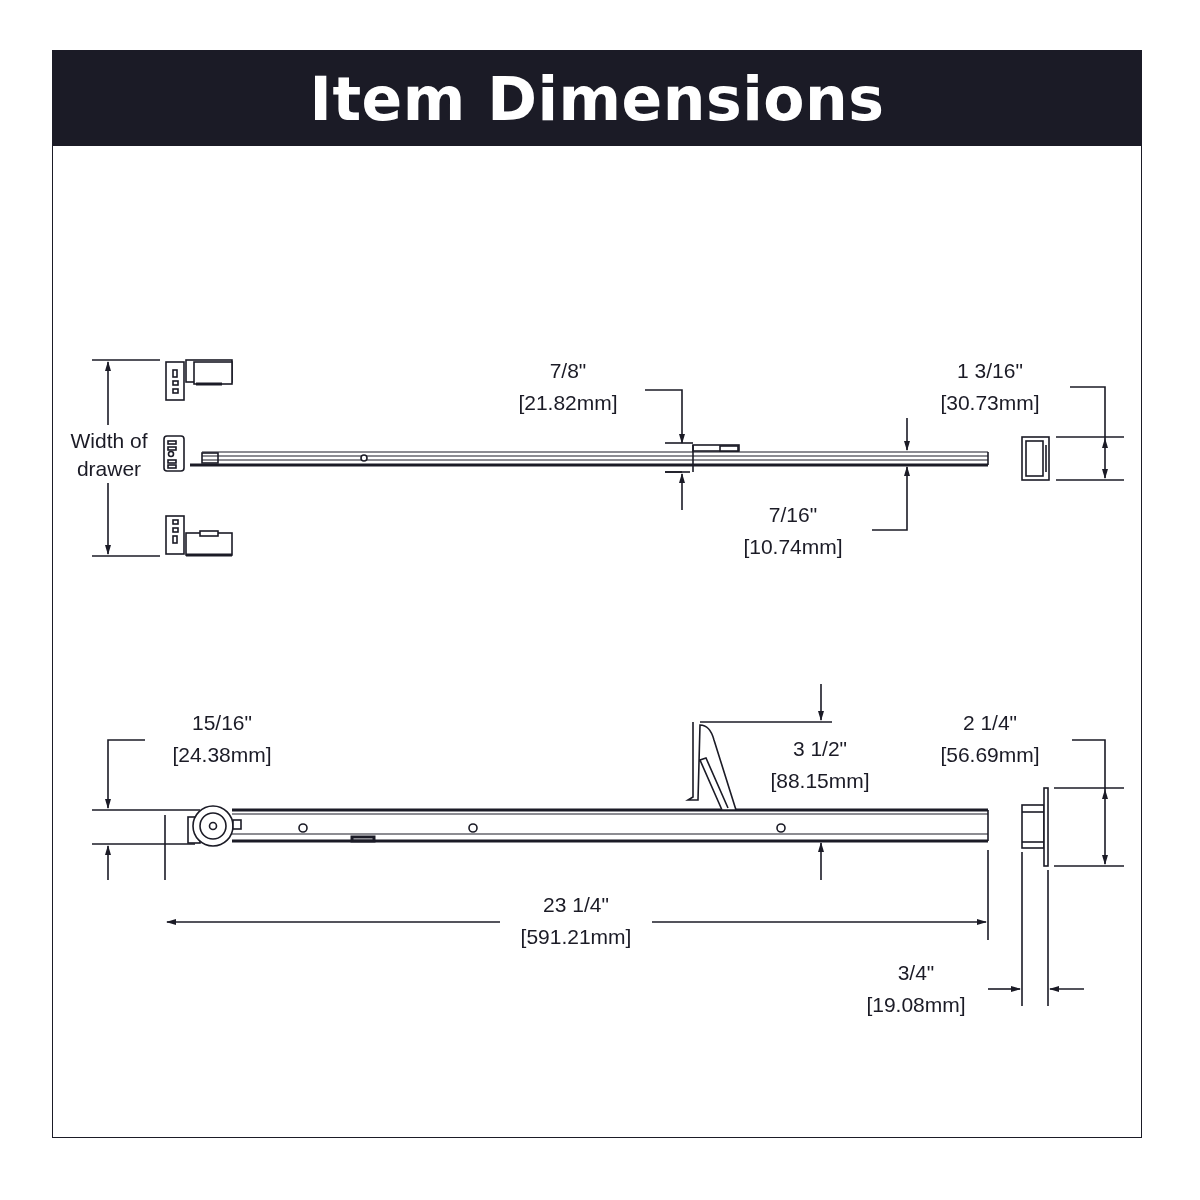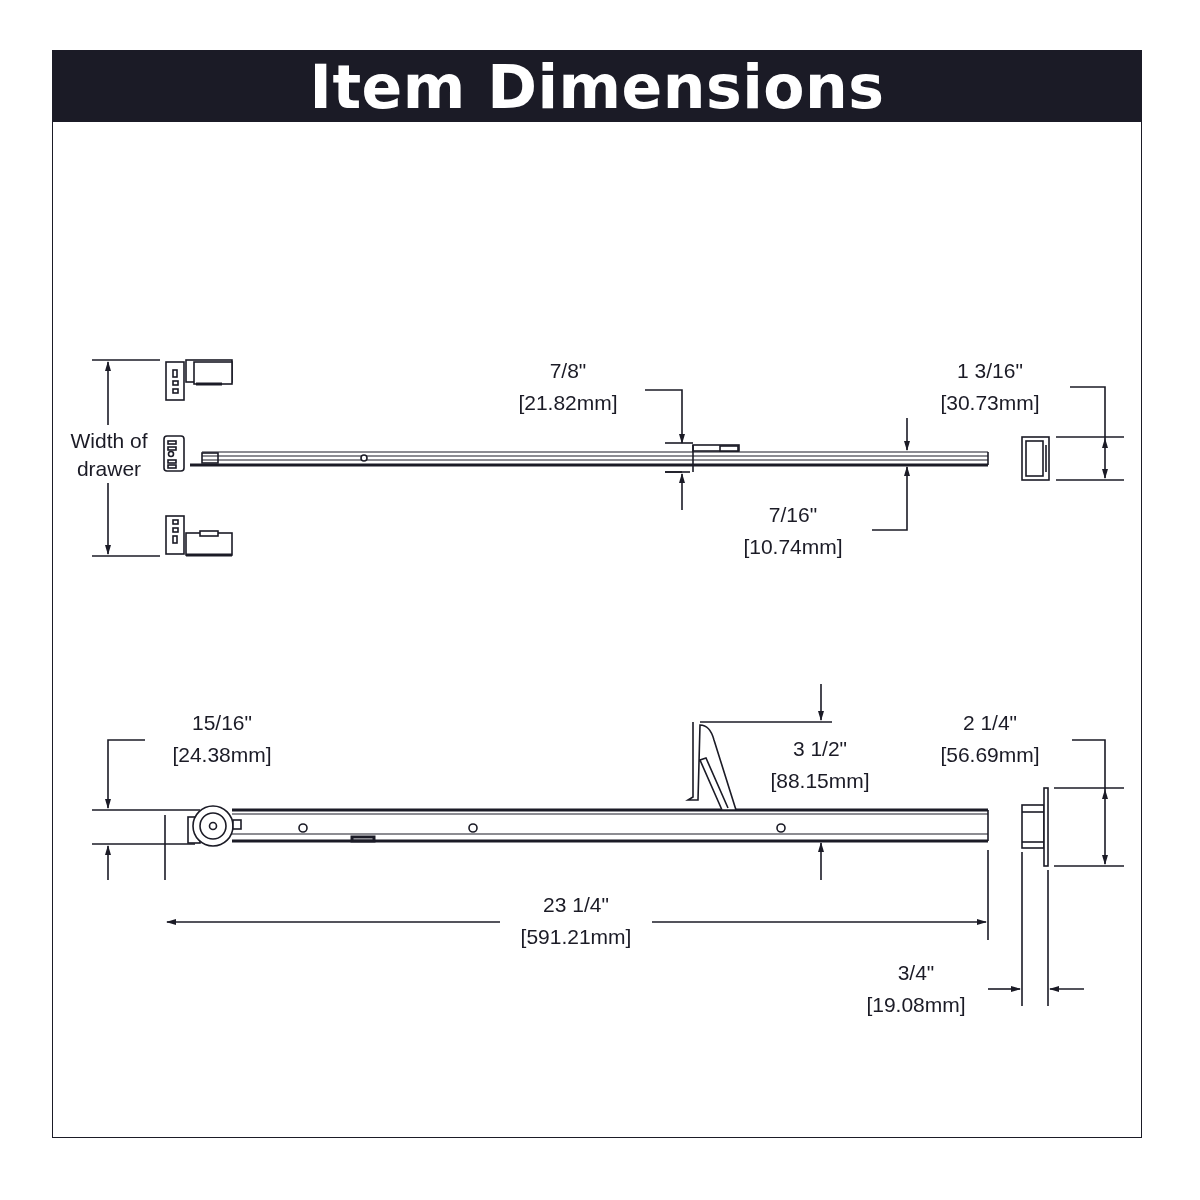--- a/index.html
+++ b/index.html
@@ -2,21 +2,21 @@
 <html><head>
   <meta charset="utf-8">
   <style>
     html, body { margin: 0; padding: 0; background: #ffffff; }
     body { width: 1200px; height: 1200px; position: relative; overflow: hidden; }
     .frame {
       position: absolute; left: 52px; top: 50px; width: 1090px; height: 1088px;
       border: 1.5px solid #1b1b26; box-sizing: border-box; background: #fff;
     }
     .header {
-      position: absolute; left: 0; top: 0; width: 100%; height: 71px;
+      position: absolute; left: 0; top: 0; width: 100%; height: 95px;
       background: #1b1b26; display: flex; align-items: center; justify-content: center;
     }
     .header-title {
       color: #ffffff; font-family: "DejaVu Sans", sans-serif; font-weight: bold;
       font-size: 60px; letter-spacing: 0.5px;
     }
     svg.drawing { position: absolute; left: 0; top: 0; }
     .lbl { font-family: "Liberation Sans", sans-serif; font-size: 21px; fill: #1b1b26; }
     .ln { stroke: #1b1b26; stroke-width: 1.6; fill: none; }
     .ln-thick { stroke: #1b1b26; stroke-width: 3; fill: none; }

